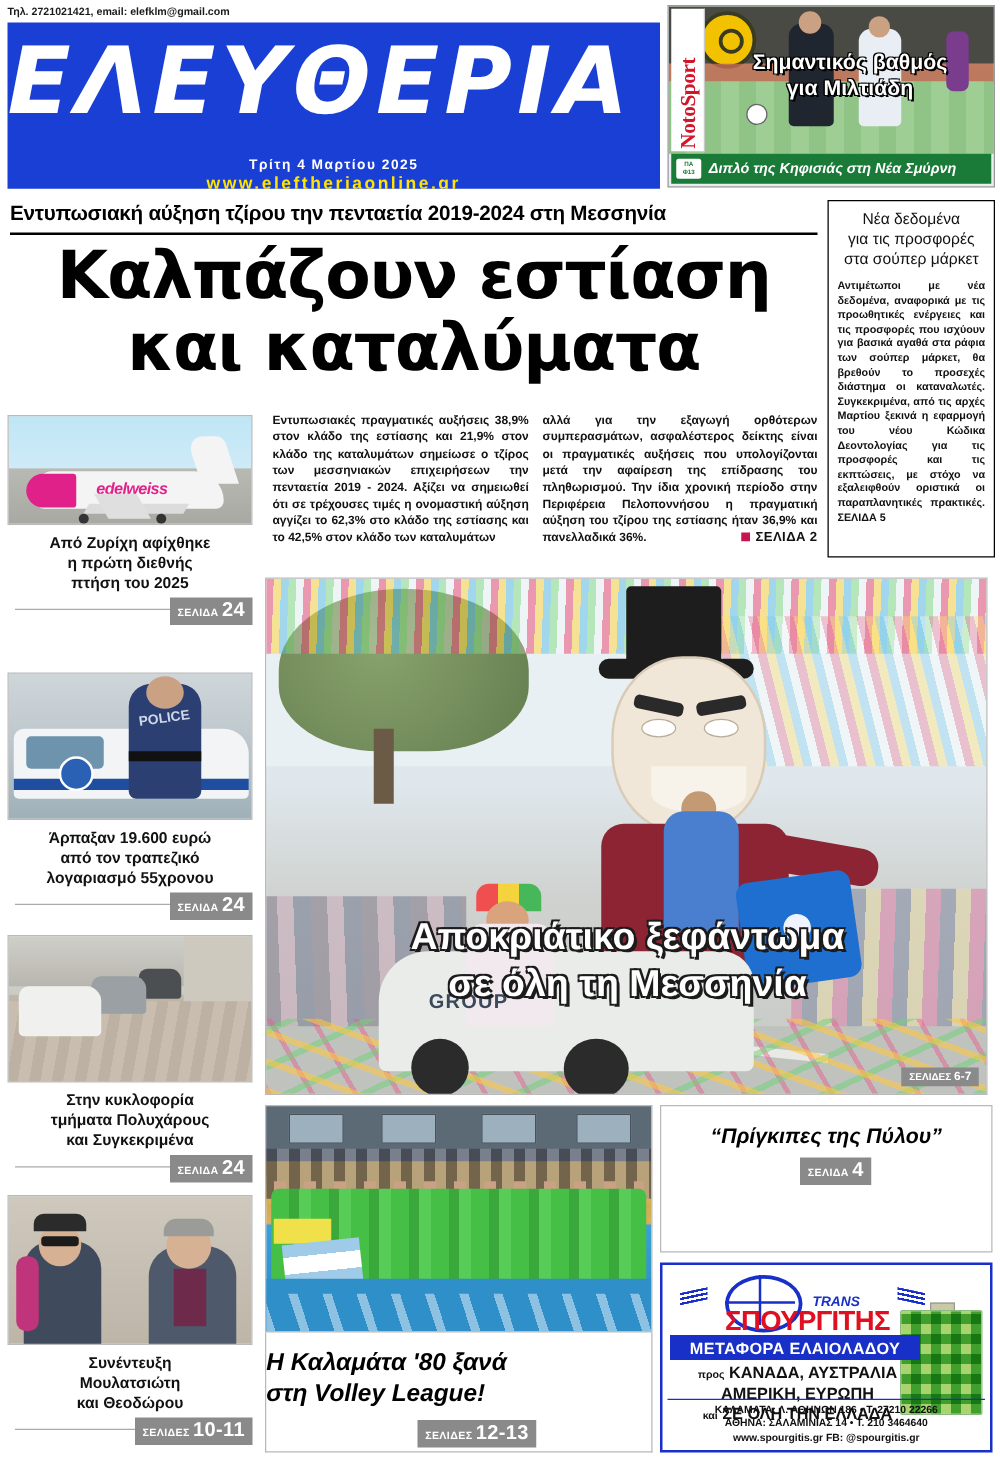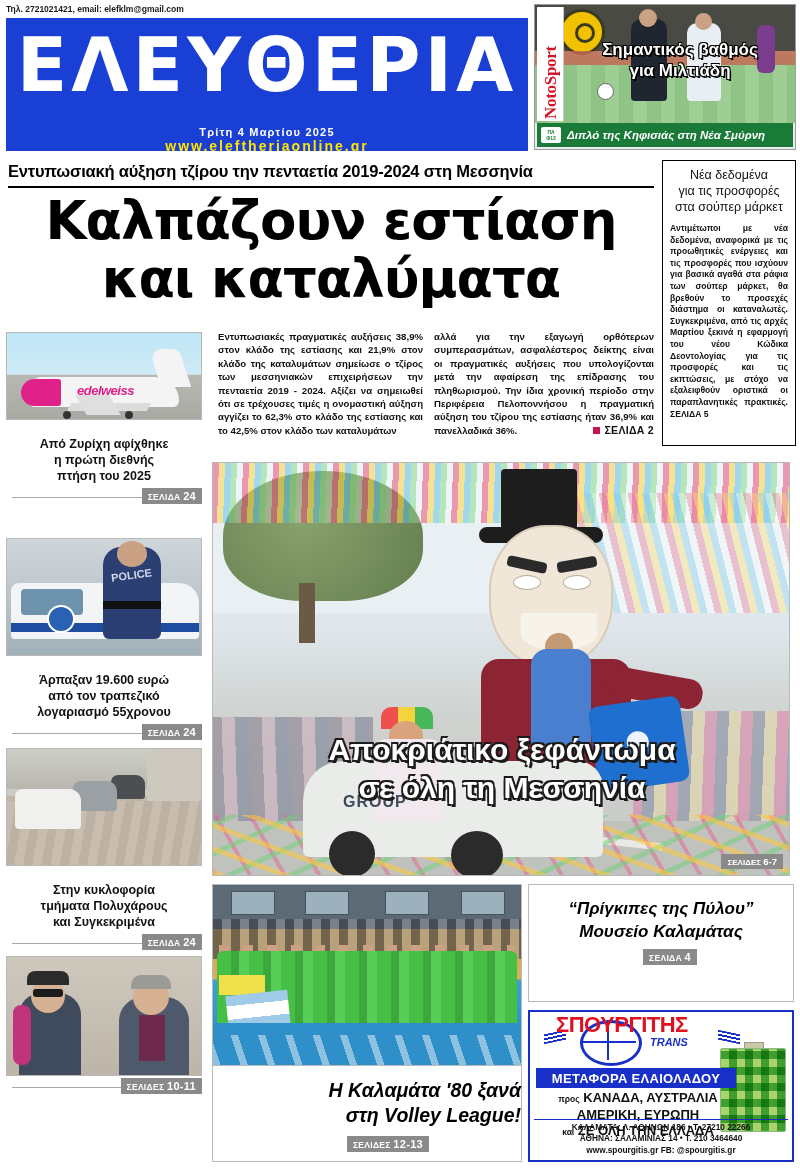--- a/index.html
+++ b/index.html
@@ -20,24 +20,25 @@
     padding:0 6px;box-sizing:border-box;
     font-size:8.5px;font-weight:bold;color:#1a1a1a;letter-spacing:0px;
   }
 
   
   .masthead{
     position:absolute;left:6px;top:18px;width:522px;height:133px;
     background:#1a3fd4;overflow:hidden;
   }
   .mast-title{
-    position:absolute;left:0;top:6px;width:522px;text-align:center;
+    position:absolute;left:0;top:6px;width:522px;text-align:left;
     font-family:"DejaVu Sans", sans-serif;
     font-size:74px;line-height:82px;font-weight:bold;color:#fff;
     letter-spacing:4px;
+    font-style:italic;
   }
   .mast-date{
     position:absolute;left:0;top:108px;width:522px;text-align:center;
     font-size:11px;font-weight:bold;color:#fff;letter-spacing:1.2px;
   }
   .mast-url{
     position:absolute;left:0;top:120px;width:522px;text-align:center;
     font-size:14px;font-weight:bold;color:#ffe400;letter-spacing:2px;
   }
 
@@ -131,29 +132,29 @@
   .page-ref{
     display:inline-block;float:right;font-weight:bold;font-size:10.5px;letter-spacing:.3px;padding-left:18px;
   }
   .sq{display:inline-block;width:7px;height:7px;background:#c8134f;margin-right:4px;}
 
   
   .side{position:absolute;left:6px;width:196px;}
   .side-img{width:196px;border:1px solid #b9b9b9;box-sizing:border-box;overflow:hidden;position:relative;}
   .side-cap{
     text-align:center;font-size:12.5px;line-height:16px;font-weight:bold;color:#111;
-    padding:16px 2px 2px;
+    padding:6px 2px 2px;
   }
   .side-tagrow{position:relative;height:18px;margin-top:2px;}
   .side-tagrow .line{position:absolute;left:6px;top:9px;width:186px;height:1px;background:#aaa;}
   .tag{
     position:absolute;right:0;top:0;background:#8a8a8a;color:#fff;
     font-size:8.5px;font-weight:bold;padding:2px 6px;letter-spacing:.3px;
   }
-  .tag b{font-size:11px;}
+  .tag b{font-size:16px;}
 
   
   .img-plane{height:88px;background:linear-gradient(#bfe6f5 0%,#cfeaf7 48%,#b9b9b3 49%,#a9a9a3 100%);}
   .plane-body{position:absolute;left:22px;top:44px;width:150px;height:30px;background:#f4f4f4;border-radius:16px 30px 8px 8px;}
   .plane-nose{position:absolute;left:14px;top:46px;width:40px;height:27px;background:#e0218a;border-radius:20px 4px 4px 20px;}
   .plane-tail{position:absolute;left:148px;top:16px;width:30px;height:38px;background:#f4f4f4;
     border-radius:14px 6px 0 0;transform:skewX(18deg);}
   .plane-word{position:absolute;left:70px;top:50px;font-size:13px;font-weight:bold;color:#e0218a;
     font-style:italic;letter-spacing:-.5px;}
   .plane-wing{position:absolute;left:62px;top:70px;width:80px;height:8px;background:#dcdcdc;transform:skewX(-30deg);}
@@ -270,41 +271,41 @@
   .vl-floor{position:absolute;left:0;top:138px;width:308px;height:42px;background:#2f8fc9;}
   .vl-floormark{position:absolute;left:0;top:150px;width:308px;height:30px;
     background:repeating-linear-gradient(72deg,rgba(255,255,255,.45) 0 7px,transparent 7px 26px);}
   .vl-flag{position:absolute;left:14px;top:108px;width:62px;height:34px;
     background:linear-gradient(#9fcbe8 0 30%,#ffffff 30% 70%,#9fcbe8 70% 100%);transform:rotate(-6deg);}
   .vl-banner{position:absolute;left:6px;top:90px;width:46px;height:20px;background:#f0e14a;}
 
   .volley-cap{
     position:absolute;left:212px;top:1066px;width:310px;height:96px;
     border:1px solid #b9b9b9;border-top:none;box-sizing:border-box;
-    text-align:right;padding-top:12px;
+    text-align:left;padding-top:12px;
   }
   .volley-cap .t{font-size:19.5px;line-height:25px;font-weight:bold;font-style:italic;}
 
   
   .museum{
     position:absolute;left:528px;top:884px;width:266px;height:118px;
     border:1px solid #b9b9b9;box-sizing:border-box;text-align:center;padding-top:12px;
   }
   .museum .t{font-size:17px;line-height:23px;font-weight:bold;font-style:italic;}
 
   
   .spour{
     position:absolute;left:528px;top:1010px;width:266px;height:152px;
     border:2px solid #1830c8;box-sizing:border-box;background:#fff;overflow:hidden;
   }
   .sp-globe{position:absolute;left:50px;top:8px;width:56px;height:40px;border-radius:50%;
     border:3px solid #1830c8;}
   .sp-globe:before{content:"";position:absolute;left:24px;top:-3px;width:2px;height:40px;background:#1830c8;}
   .sp-globe:after{content:"";position:absolute;left:-3px;top:18px;width:56px;height:2px;background:#1830c8;}
-  .sp-name{position:absolute;left:26px;top:0;width:180px;
+  .sp-name{position:absolute;left:26px;top:32px;width:180px;text-align:center;
     font-size:22px;font-weight:bold;color:#e01020;letter-spacing:-.5px;}
   .sp-trans{position:absolute;left:120px;top:24px;font-size:11px;font-weight:bold;
     font-style:italic;color:#1830c8;}
   .sp-wing-l{position:absolute;left:14px;top:20px;width:22px;height:10px;
     background:repeating-linear-gradient(#1830c8 0 2px,transparent 2px 4px);transform:skewY(-12deg);}
   .sp-wing-r{position:absolute;right:52px;top:20px;width:22px;height:10px;
     background:repeating-linear-gradient(#1830c8 0 2px,transparent 2px 4px);transform:skewY(12deg);}
   .sp-bar{position:absolute;left:6px;top:56px;width:200px;height:20px;background:#1830c8;
     display:flex;align-items:center;justify-content:center;}
   .sp-bar span{color:#fff;font-size:13px;font-weight:bold;letter-spacing:.3px;}
@@ -461,20 +462,25 @@
     <div class="side-img img-men">
       <div class="man1"></div>
       <div class="man1v"></div>
       <div class="man1h"></div>
       <div class="man1cap"></div>
       <div class="man1gl"></div>
       <div class="man2"></div>
       <div class="man2sh"></div>
       <div class="man2h"></div>
       <div class="man2hair"></div>
+    </div>
+    <div class="side-cap">
+      <div>Συνέντευξη</div>
+      <div>Μουλατσιώτη</div>
+      <div>και Θεοδώρου</div>
     </div>
     <div class="side-tagrow">
       <div class="line"></div>
       <div class="tag">
         <span>ΣΕΛΙΔΕΣ</span>
         <b>10-11</b>
       </div>
     </div>
   </div>
 
@@ -543,21 +549,20 @@
       <div class="tag" style="right:84px;">
         <span>ΣΕΛΙΔΕΣ</span>
         <b>12-13</b>
       </div>
     </div>
   </div>
 
   <div class="museum">
     <div class="t">
       <div>“Πρίγκιπες της Πύλου”</div>
-      <div>Μουσείο Καλαμάτας</div>
     </div>
     <div class="side-tagrow" style="margin-top:6px;width:260px;">
       <div class="tag" style="right:92px;">
         <span>ΣΕΛΙΔΑ</span>
         <b>4</b>
       </div>
     </div>
   </div>
 
   <div class="spour">

